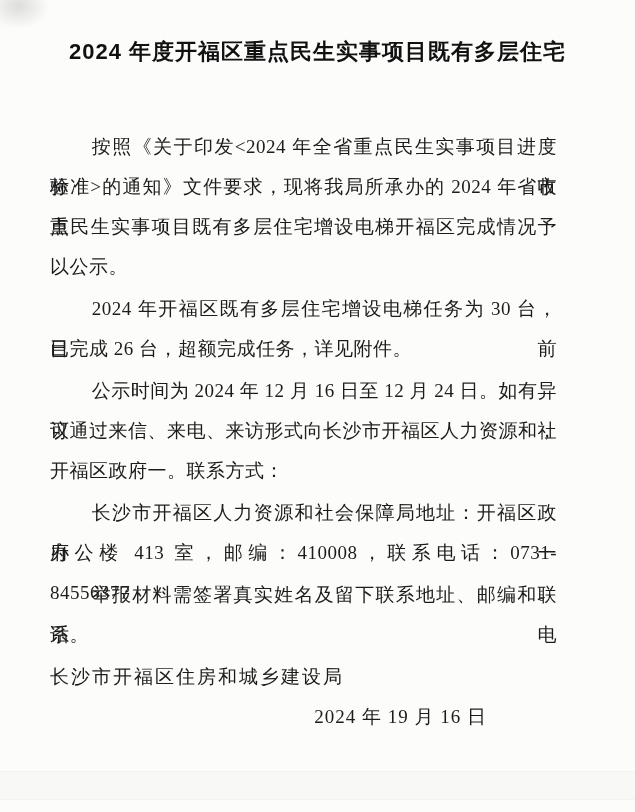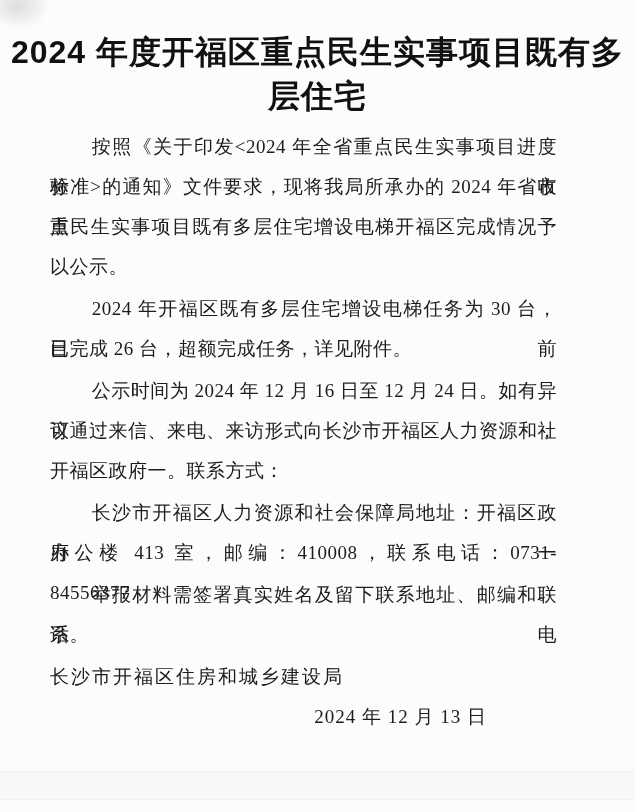--- a/index.html
+++ b/index.html
@@ -36,21 +36,21 @@
     border-bottom: 1px solid rgba(60,60,60,0.03);
     pointer-events: none;
   }
   .title-block {
     position: absolute;
     top: 30px; left: 0;
     width: 635px;
     text-align: center;
     font-family: "Liberation Sans", "DejaVu Sans", sans-serif;
     font-weight: 700;
-    font-size: 32px;
+    font-size: 22px;
     line-height: 44px;
     letter-spacing: 1px;
     color: #111;
   }
   .body-block {
     position: absolute;
     top: 127px; left: 50px;
     width: 507px;
     font-size: 19px;
     letter-spacing: 0.5px;
@@ -118,18 +118,18 @@
       <span class="ln full indent">长沙市开福区人力资源和社会保障局地址：开福区政府一</span>
       <span class="ln full">办公楼 413 室，邮编：410008，联系电话：0731-84556377。</span>
     </div>
 
     <div class="para">
       <span class="ln full indent">举报材料需签署真实姓名及留下联系地址、邮编和联系电</span>
       <span class="ln">话。</span>
     </div>
 
     <span class="sig-line">长沙市开福区住房和城乡建设局</span>
-    <span class="date-line">2024 年 12 月 13 日</span>
+    <span class="date-line">2024 年 19 月 16 日</span>
 
   </div>
 
   <div class="scan-band"></div>
 </div>
 
 </body></html>

